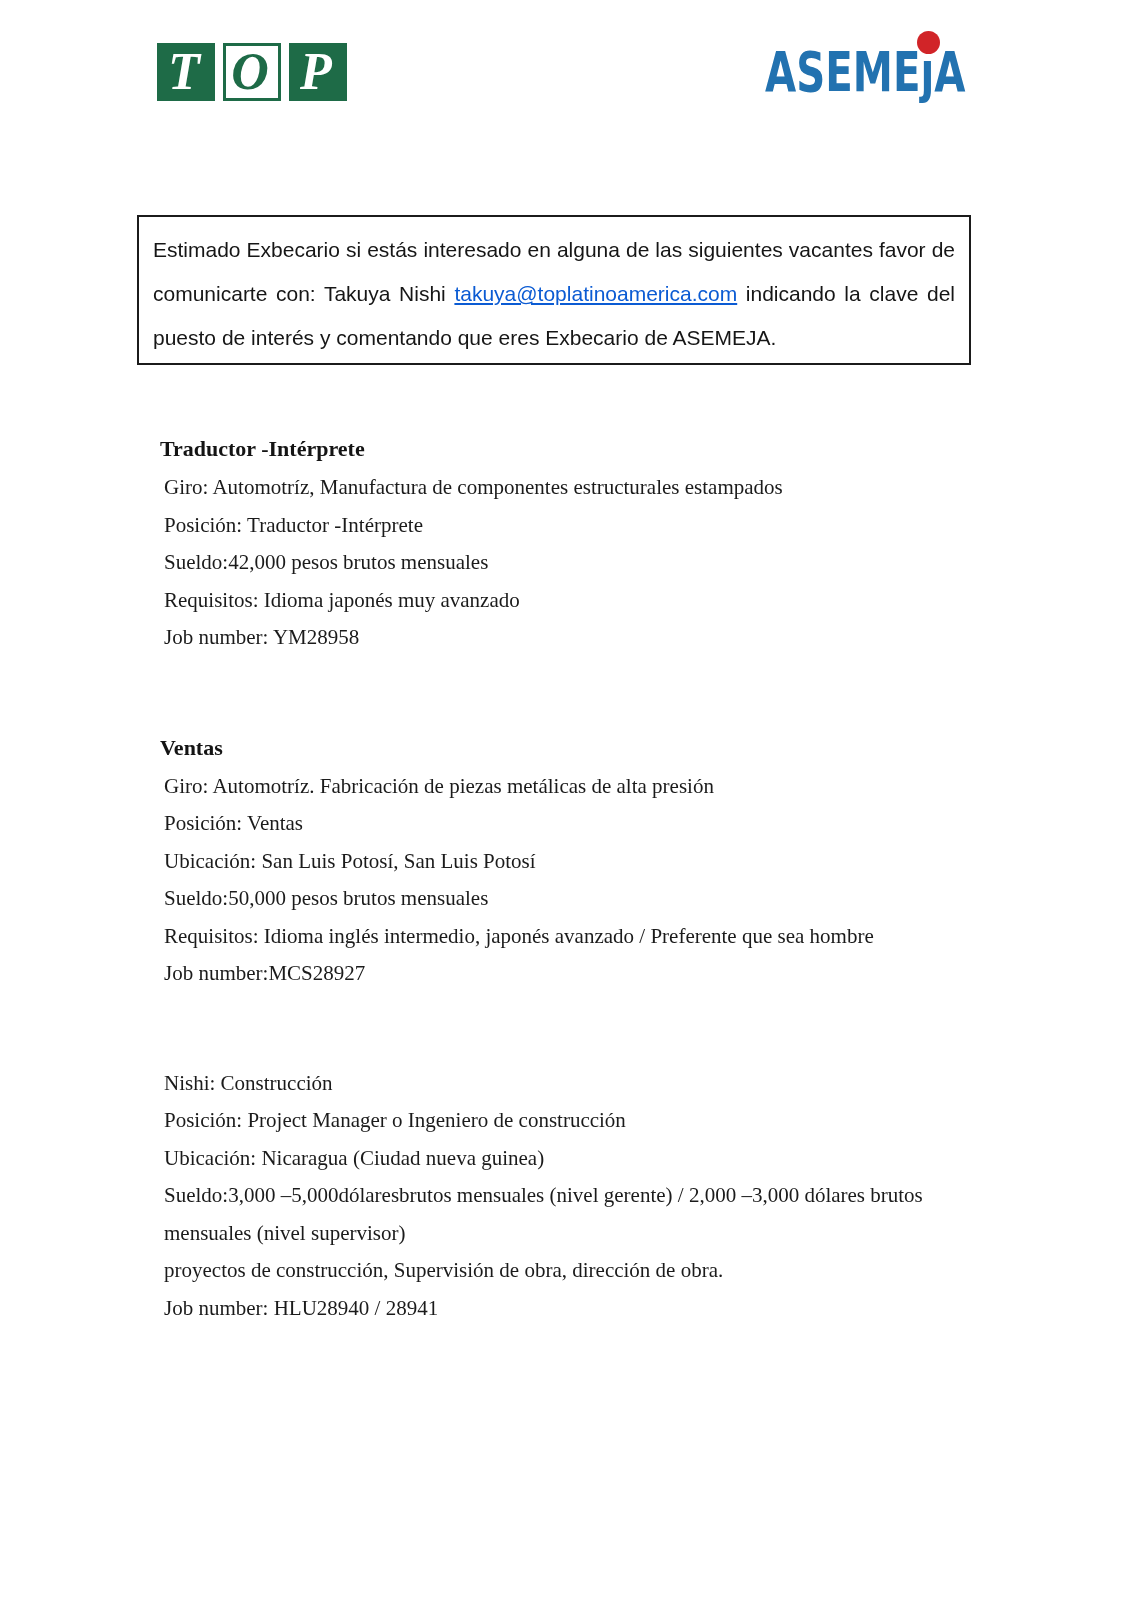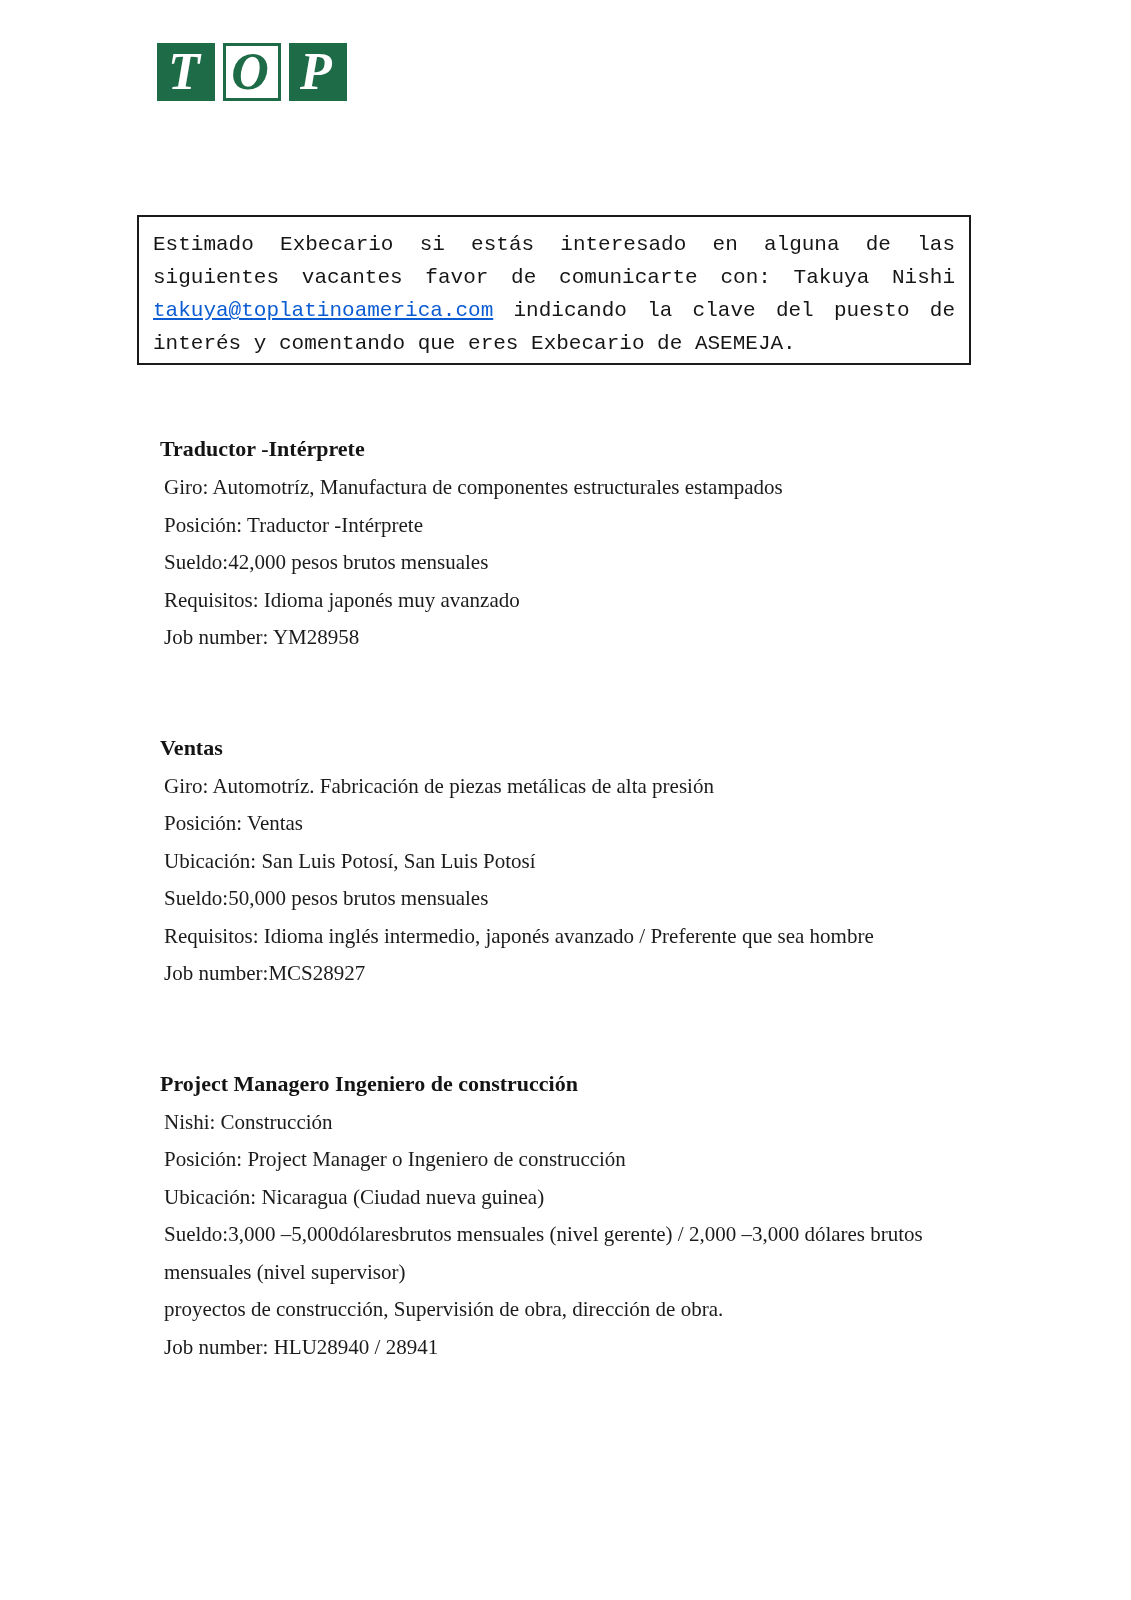--- a/index.html
+++ b/index.html
@@ -21,41 +21,45 @@
         transform:scaleX(0.72);transform-origin:left top;}
   .asemeja-dot{position:absolute;left:152px;top:-13px;width:23px;height:23px;border-radius:50%;background:#d12428;}
 
   
   .doc-title{position:absolute;left:0;top:110px;width:1080px;margin:0;text-align:center;
         font-size:27px;font-weight:normal;color:#1d1d1d;}
 
   
   .notice-box{position:absolute;left:137px;top:215px;width:834px;height:150px;box-sizing:border-box;
         border:2px solid #1b1b1b;padding:11px 14px;}
-  .notice-box p{margin:0;width:802px;font-size:21px;line-height:33px;text-align:justify;color:#161616;font-family:Liberation Mono, monospace;}
+  .notice-box p{margin:0;width:802px;font-size:21px;line-height:44px;text-align:justify;color:#161616;}
   .email-link{color:#0b5bd3;text-decoration:underline;cursor:pointer;}
 
   
   .jobs{position:absolute;left:160px;top:432px;width:830px;
         font-family:"Liberation Serif",serif;color:#1b1b1b;}
   .job{margin:0 0 76px 0;}
   .job h2{margin:0 0 6px 0;font-size:22px;font-weight:bold;line-height:33px;color:#141414;}
   .job p{margin:4px;font-size:21px;line-height:33.5px;white-space:nowrap;}
 </style>
 </head>
 <body>
 
 <div class="page">
 
   <div class="top-logo">
     <span class="sq green">T</span>
     <span class="sq white">O</span>
     <span class="sq green">P</span>
   </div>
 
+  <div class="asemeja-logo">
+    <span class="asemeja-dot"></span>
+    <span class="asemeja-text"><span>ASEME</span><span>ȷ</span><span>A</span></span>
+  </div>
 
 
   <div class="notice-box">
     <p><span>Estimado Exbecario si estás interesado en alguna de las siguientes vacantes favor de comunicarte con: Takuya Nishi </span><a class="email-link">takuya@toplatinoamerica.com</a><span> indicando la clave del puesto de interés y comentando que eres Exbecario de ASEMEJA.</span></p>
   </div>
 
   <main class="jobs">
 
     <section class="job">
       <h2>Traductor -Intérprete</h2>
@@ -70,21 +74,20 @@
       <h2>Ventas</h2>
       <p>Giro: Automotríz. Fabricación de piezas metálicas de alta presión</p>
       <p>Posición: Ventas</p>
       <p>Ubicación: San Luis Potosí, San Luis Potosí</p>
       <p>Sueldo:50,000 pesos brutos mensuales</p>
       <p>Requisitos: Idioma inglés intermedio, japonés avanzado / Preferente que sea hombre</p>
       <p>Job number:MCS28927</p>
     </section>
 
     <section class="job">
-      <h2>Project Managero Ingeniero de construcción</h2>
       <p>Nishi: Construcción</p>
       <p>Posición: Project Manager o Ingeniero de construcción</p>
       <p>Ubicación: Nicaragua (Ciudad nueva guinea)</p>
       <p>Sueldo:3,000 –5,000dólaresbrutos mensuales (nivel gerente) / 2,000 –3,000 dólares brutos</p>
       <p>mensuales (nivel supervisor)</p>
       <p>proyectos de construcción, Supervisión de obra, dirección de obra.</p>
       <p>Job number: HLU28940 / 28941</p>
     </section>
 
   </main>

